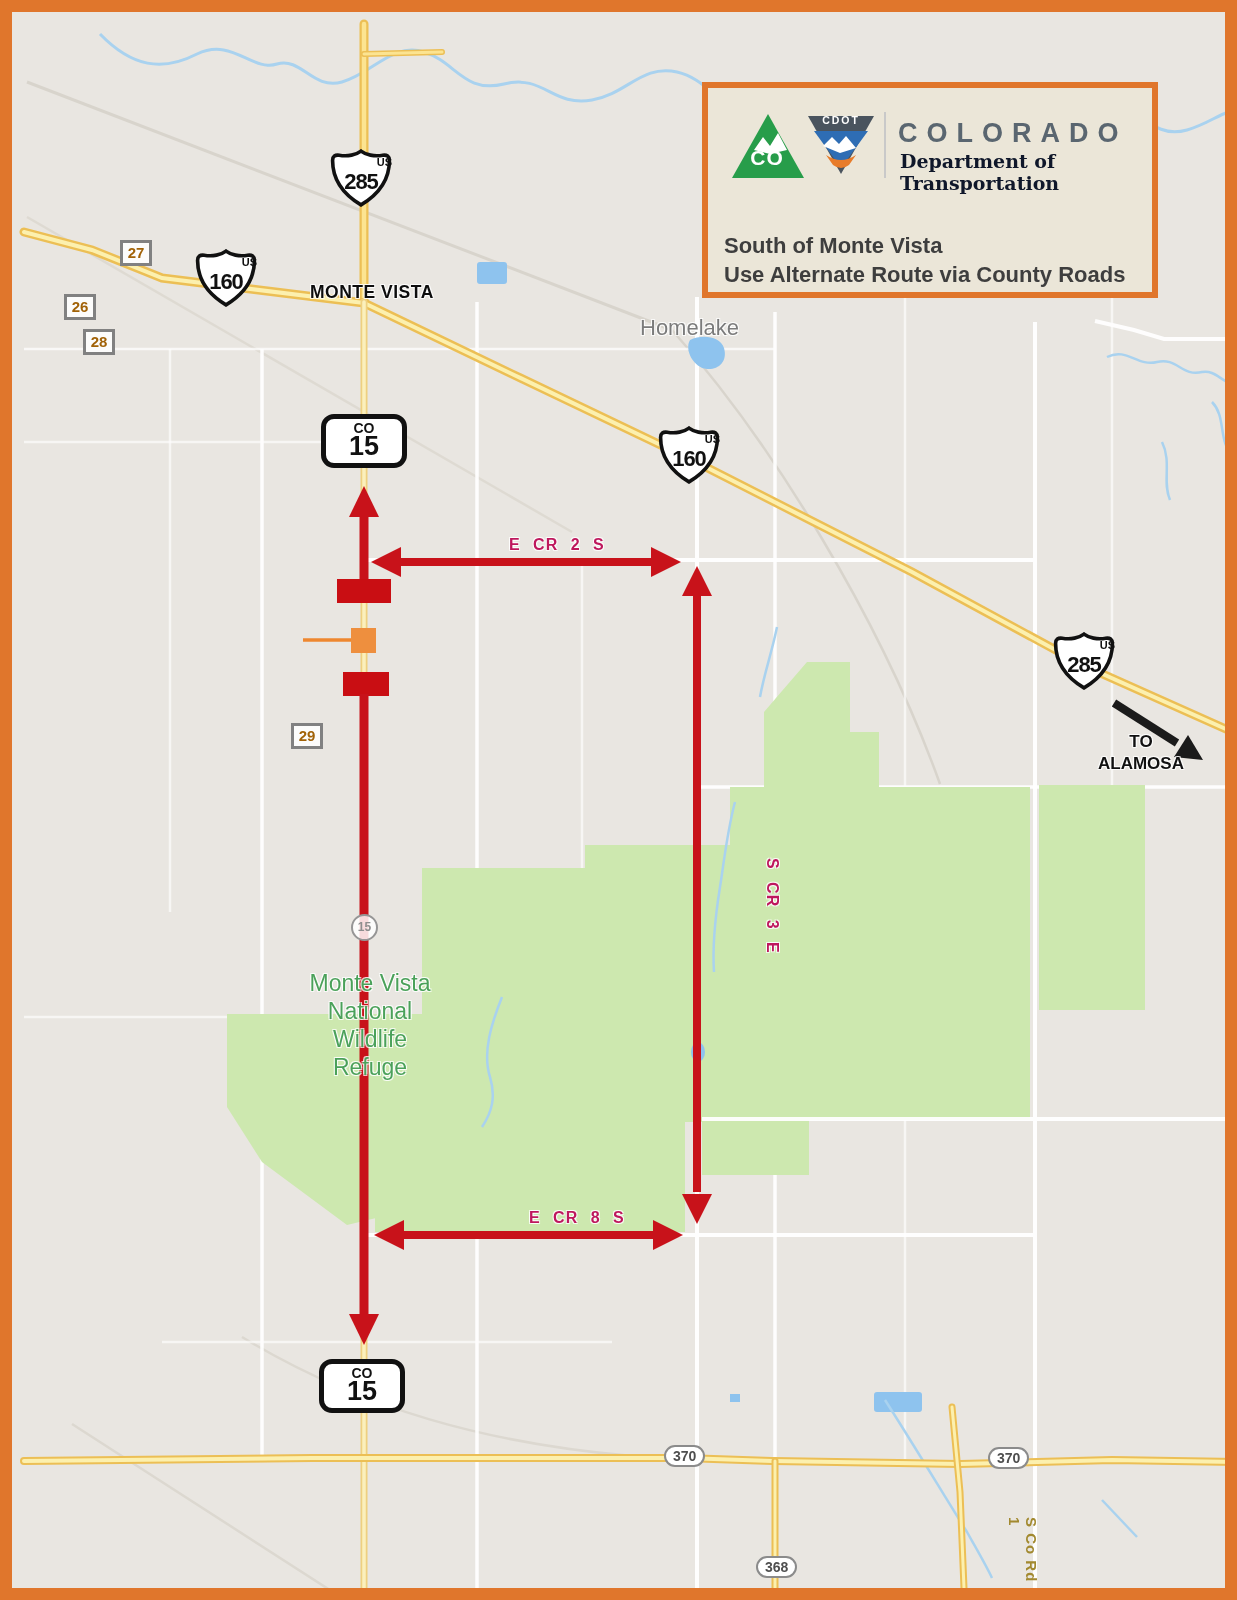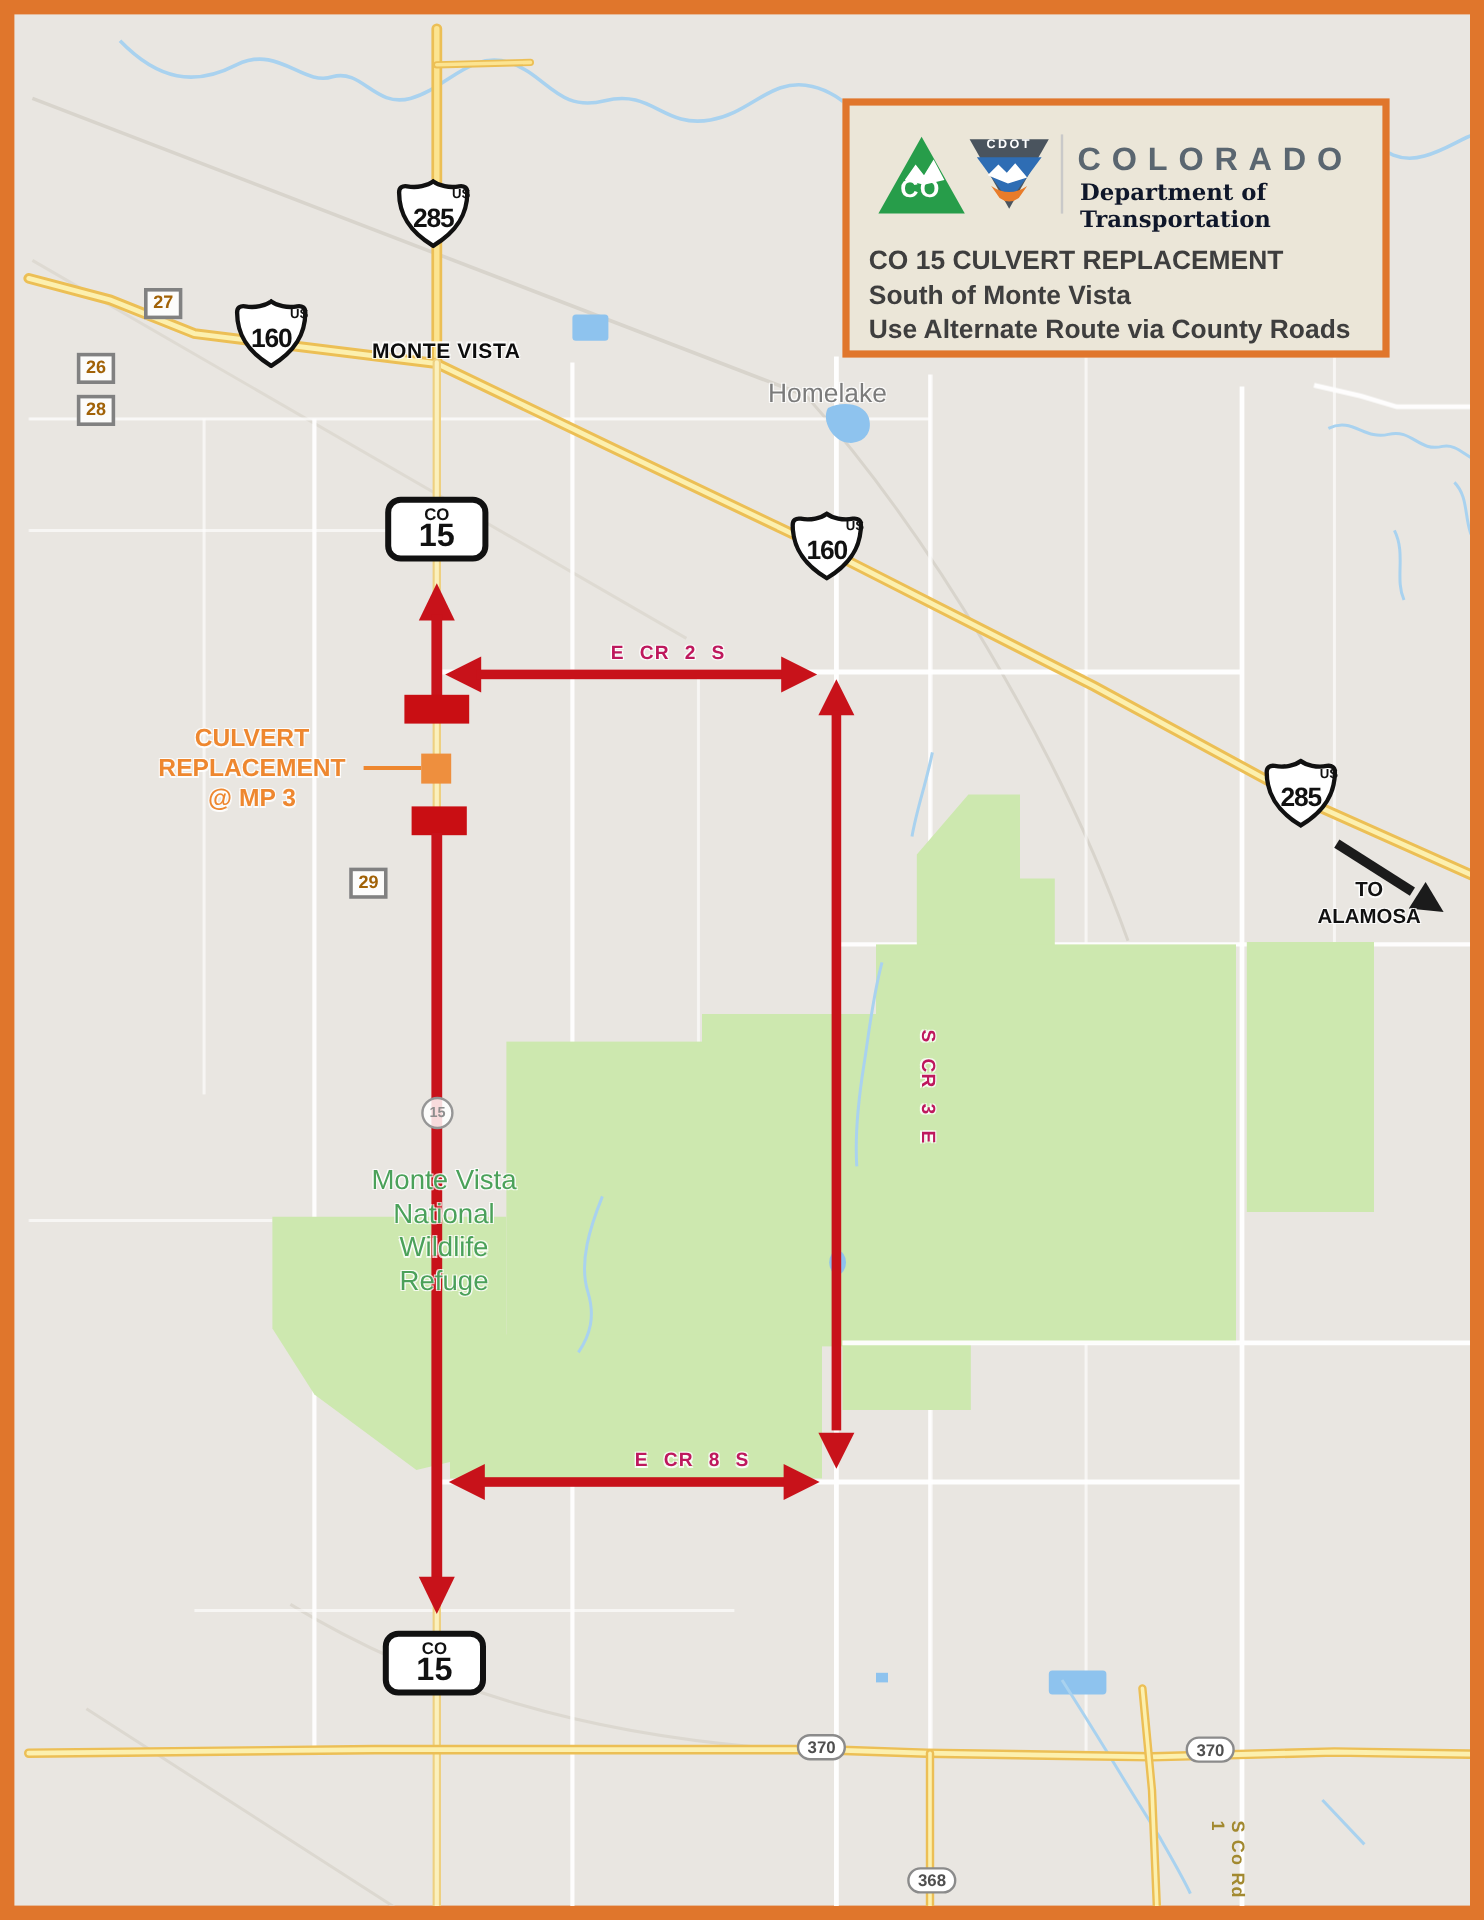--- a/index.html
+++ b/index.html
@@ -189,21 +189,20 @@
         <path d="M93,36 L102,27 L109,34 L116,26 L126,38 L110,43 Z" fill="#FFFFFF"></path>
         <path d="M96,45 Q111,55 126,45 L119,55 Q111,61 103,55 Z" fill="#E87C2A"></path>
       </svg>
       <div class="logo-co">CO</div>
       <div class="logo-cdot">CDOT</div>
     </div>
     <div id="brandDivider"></div>
     <div id="brandName">COLORADO</div>
     <div class="brand-sub" style="top:62px">Department of</div>
     <div class="brand-sub" style="top:84px">Transportation</div>
-    <div id="hdrTitle" style="top:116px">CO 15 CULVERT REPLACEMENT</div>
     <div id="hdrSub1" style="top:145px">South of Monte Vista</div>
     <div id="hdrSub2" style="top:174px">Use Alternate Route via County Roads</div>
   </div>
 
   <div class="us-shield" style="left:318px;top:137px">
     <svg width="62" height="58" viewBox="0 0 60 56">
       <path d="M30 2 C25.5 5.5 17 7.5 9 6 C5 5.4 2.5 7 2.5 11 C2.5 28 10 42 30 54 C50 42 57.5 28 57.5 11 C57.5 7 55 5.4 51 6 C43 7.5 34.5 5.5 30 2 Z" fill="#FFFFFF" stroke="#111" stroke-width="3.5"></path>
       </svg>
     <div class="us-sys">US</div>
     <div class="us-num">285</div>
@@ -235,42 +234,37 @@
     <div class="co-num">15</div>
   </div>
   <div class="co-badge" style="left:307px;top:1347px">
     <div class="co-top">CO</div>
     <div class="co-num">15</div>
   </div>
   <div class="circle-marker" style="left:339px;top:902px">15</div>
 
   <div class="sq-marker" style="left:108px;top:228px">27</div>
   <div class="sq-marker" style="left:52px;top:282px">26</div>
-  <div class="sq-marker" style="left:52px;top:317px">28</div>
+  <div class="sq-marker" style="left:71px;top:317px">28</div>
   <div class="sq-marker" style="left:279px;top:711px">29</div>
 
   <div class="oval-marker" style="left:652px;top:1433px">370</div>
   <div class="oval-marker" style="left:976px;top:1435px">370</div>
   <div class="oval-marker" style="left:744px;top:1544px">368</div>
 
   <div class="ov town-big halo" style="left:286px;top:270px">MONTE VISTA</div>
   <div class="ov town-gray halo" style="left:616px;top:303px">Homelake</div>
 
   <div class="ov" id="refugeLabel" style="left:242px;top:957px">
     <div class="halo">Monte Vista</div>
     <div class="halo">National</div>
     <div class="halo">Wildlife</div>
     <div class="halo">Refuge</div>
   </div>
 
-  <div class="ov" id="culvertLabel" style="left:92px;top:591px">
-    <div class="halo">CULVERT</div>
-    <div class="halo">REPLACEMENT</div>
-    <div class="halo">@ MP 3</div>
-  </div>
 
   <div class="ov detour-label halo" style="left:438px;top:524px">E CR 2 S</div>
   <div class="ov detour-label vtext halo" style="left:692px;top:846px">S CR 3 E</div>
   <div class="ov detour-label halo" style="left:458px;top:1197px">E CR 8 S</div>
 
   <div class="ov" id="toAlamosa" style="left:1058px;top:719px">
     <div class="halo">TO</div>
     <div class="halo">ALAMOSA</div>
   </div>
 

